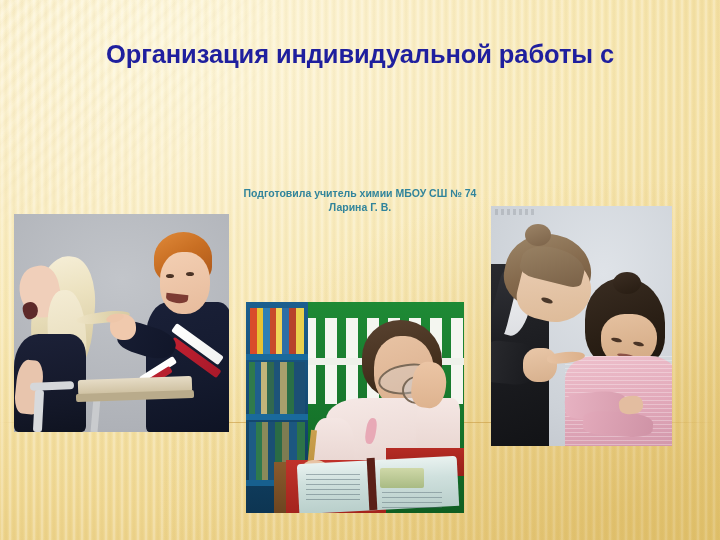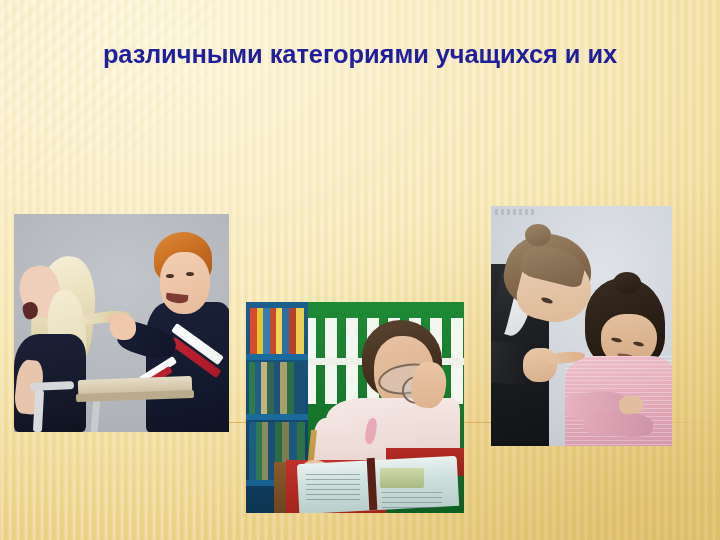--- a/index.html
+++ b/index.html
@@ -537,23 +537,27 @@
 
 <div id="slide">
 
   <div class="bg-base"></div>
   <div class="bg-stripes-v"></div>
   <div class="bg-stripes-d"></div>
   <div class="bg-vignette"></div>
   <div class="hrule"></div>
 
   <div class="title-block">
-    <div class="title-line">различными категориями учащихся и их</div>
+    <div class="title-line">Организация индивидуальной работы с</div>
   </div>
 
+  <div class="subtitle-block">
+    <div class="subtitle-line">Подготовила  учитель  химии МБОУ СШ № 74</div>
+    <div class="subtitle-line">Ларина Г. В.</div>
+  </div>
 
   <div class="photo" id="photo-left">
     <div class="wall"></div>
     <div class="desk-leg1"></div>
     <div class="desk-leg2"></div>
     <div class="g-hair"></div>
     <div class="g-head"></div>
     <div class="g-mouth"></div>
     <div class="g-hair2"></div>
     <div class="g-strand"></div>

